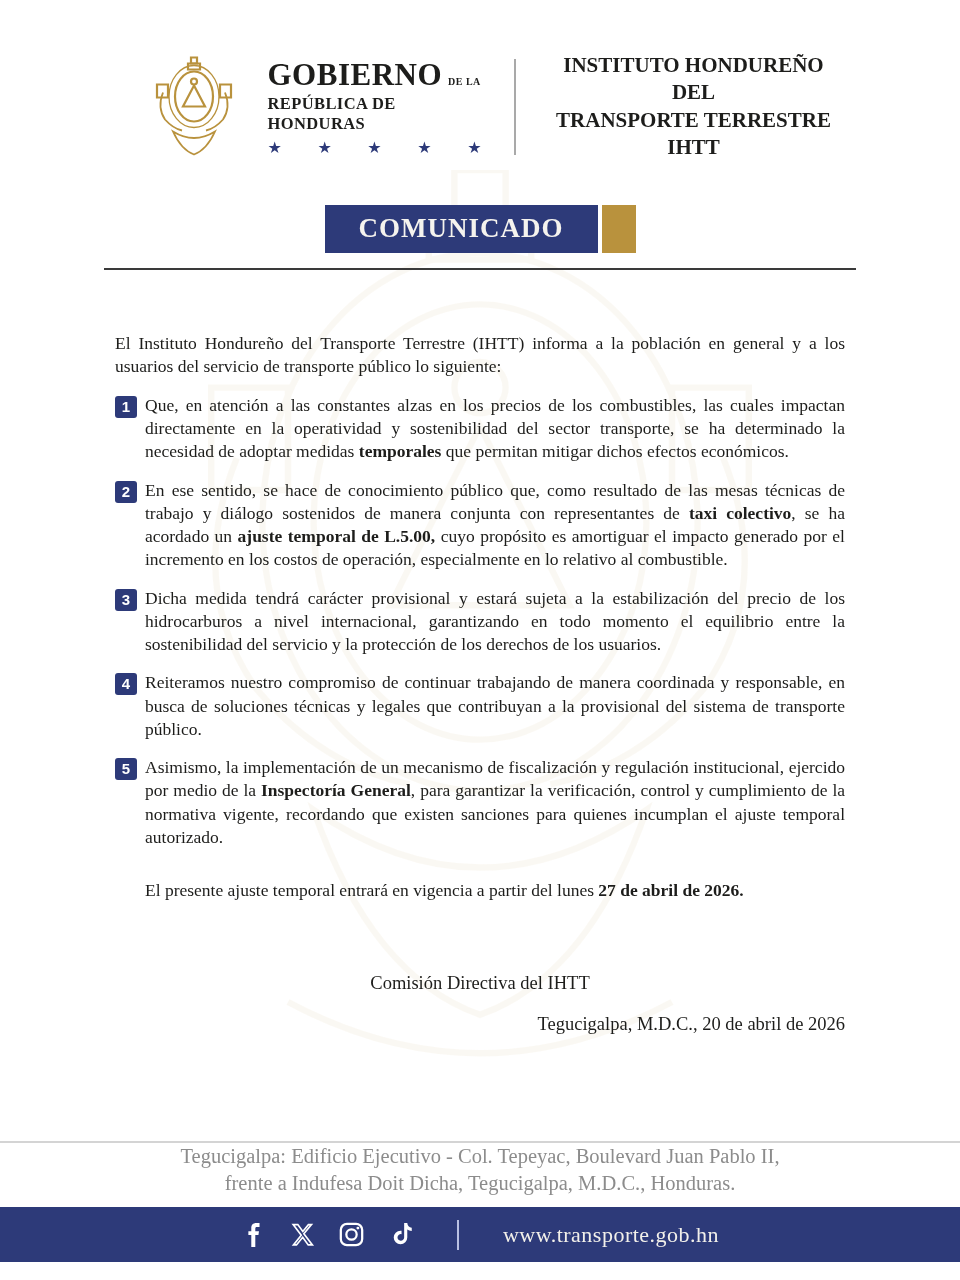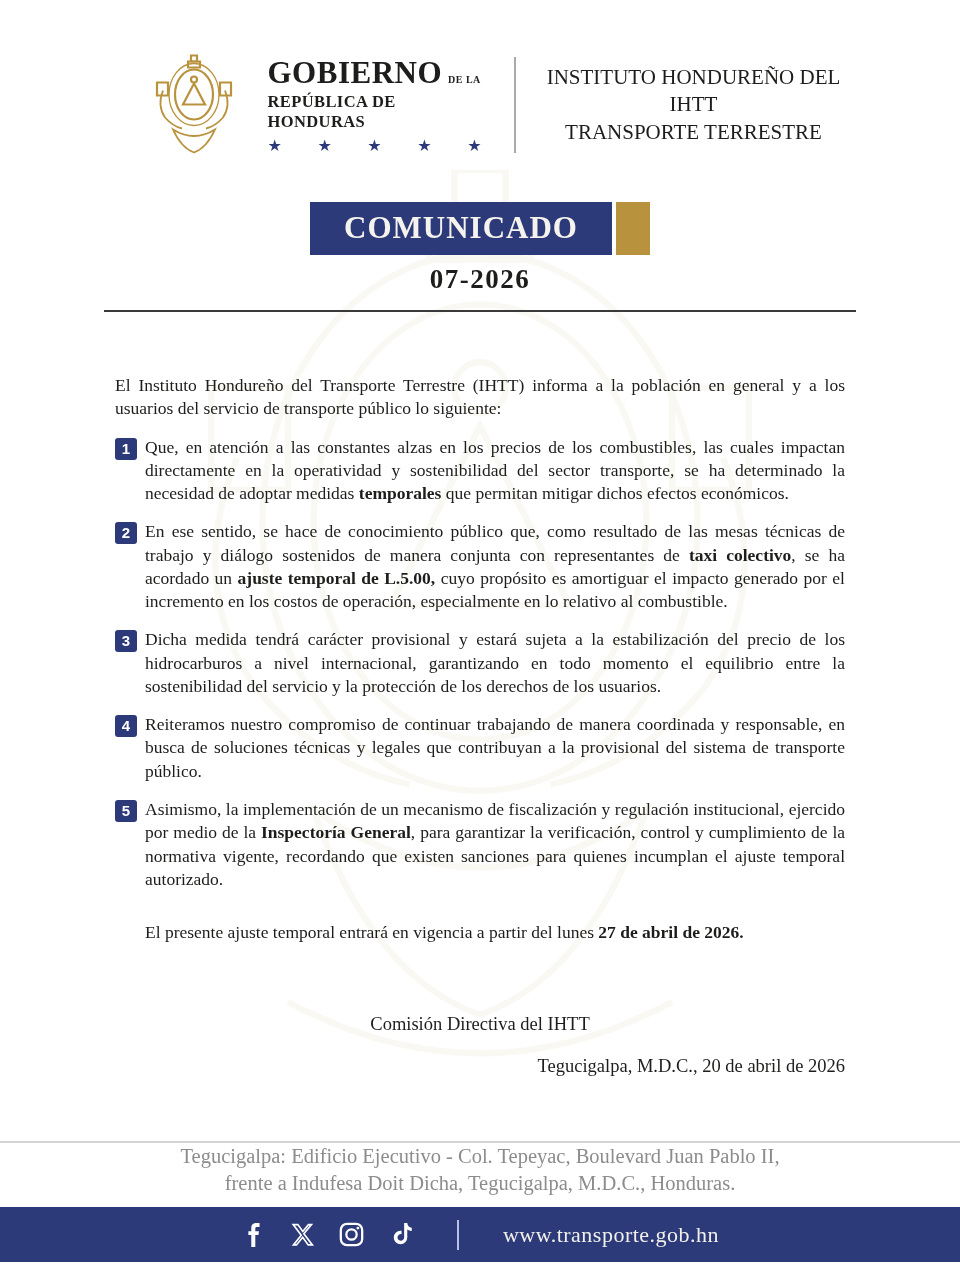--- a/index.html
+++ b/index.html
@@ -21,26 +21,26 @@
     position:relative;z-index:1;margin-top:52px;
     display:flex;justify-content:center;align-items:center;gap:24px;padding-left:31px;
   }
   .gov-block{width:222px;}
   .gov-line1{display:flex;align-items:baseline;gap:6px;}
   .gov-name{font-size:31px;font-weight:bold;letter-spacing:0.5px;}
   .gov-of{font-size:10px;font-weight:bold;letter-spacing:0.5px;}
   .gov-republic{font-size:16.5px;font-weight:bold;letter-spacing:0.4px;margin-top:1px;}
   .gov-stars{margin-top:4px;color:var(--navy);font-size:16px;display:flex;justify-content:space-between;width:214px;}
   .header-divider{width:2px;height:96px;background:#a9a9a9;}
-  .institute{width:308px;text-align:center;font-weight:normal;font-size:21px;line-height:1.3;}
+  .institute{width:308px;text-align:center;font-weight:bold;font-size:21px;line-height:1.3;}
   
   .banner-wrap{position:relative;z-index:1;margin-top:44px;display:flex;justify-content:center;}
   .banner{display:flex;align-items:stretch;gap:4px;}
   .banner-main{
-    background:var(--navy);color:#f5f3ee;font-weight:bold;font-size:31px;letter-spacing:1px;
+    background:var(--navy);color:#f5f3ee;font-weight:bold;font-size:27px;letter-spacing:1px;
     padding:8px 34px 9px 34px;
   }
   .banner-gold{width:34px;background:var(--gold);}
   .comunicado-number{
     position:relative;z-index:1;text-align:center;margin-top:9px;
     font-size:27px;font-weight:bold;letter-spacing:1.5px;
   }
   .rule{
     position:relative;z-index:1;width:752px;margin:15px auto 0 auto;
     border-top:2.5px solid #3a3a3a;
@@ -119,32 +119,31 @@
           <span>★</span>
           <span>★</span>
           <span>★</span>
           <span>★</span>
           <span>★</span>
         </div>
     </div>
     <div class="header-divider"></div>
     <div class="institute">
       <div>INSTITUTO HONDUREÑO DEL</div>
+      <div>TRANSPORTE TERRESTRE</div>
       <div>IHTT</div>
-      <div>TRANSPORTE TERRESTRE</div>
     </div>
   </div>
 
   <div class="banner-wrap">
     <div class="banner">
       <div class="banner-main">COMUNICADO</div>
       <div class="banner-gold"></div>
     </div>
   </div>
-  <div class="comunicado-number">07-2026</div>
   <div class="rule"></div>
 
   <div class="content">
     <p class="intro">El Instituto Hondureño del Transporte Terrestre (IHTT) informa a la población en general y a los usuarios del servicio de transporte público lo siguiente:</p>
     <div>
         <div class="item"><span class="badge">1</span><span><span>Que, en atención a las constantes alzas en los precios de los combustibles, las cuales impactan directamente en la operatividad y sostenibilidad del sector transporte, se ha determinado la necesidad de adoptar medidas </span><b>temporales</b><span> que permitan mitigar dichos efectos económicos.</span></span></div>
         <div class="item"><span class="badge">2</span><span><span>En ese sentido, se hace de conocimiento público que, como resultado de las mesas técnicas de trabajo y diálogo sostenidos de manera conjunta con representantes de </span><b>taxi colectivo</b><span>, se ha acordado un </span><b>ajuste temporal de L.5.00,</b><span> cuyo propósito es amortiguar el impacto generado por el incremento en los costos de operación, especialmente en lo relativo al combustible.</span></span></div>
         <div class="item"><span class="badge">3</span><span><span>Dicha medida tendrá carácter provisional y estará sujeta a la estabilización del precio de los hidrocarburos a nivel internacional, garantizando en todo momento el equilibrio entre la sostenibilidad del servicio y la protección de los derechos de los usuarios.</span></span></div>
         <div class="item"><span class="badge">4</span><span><span>Reiteramos nuestro compromiso de continuar trabajando de manera coordinada y responsable, en busca de soluciones técnicas y legales que contribuyan a la provisional del sistema de transporte público.</span></span></div>
         <div class="item"><span class="badge">5</span><span><span>Asimismo, la implementación de un mecanismo de fiscalización y regulación institucional, ejercido por medio de la </span><b>Inspectoría General</b><span>, para garantizar la verificación, control y cumplimiento de la normativa vigente, recordando que existen sanciones para quienes incumplan el ajuste temporal autorizado.</span></span></div>

